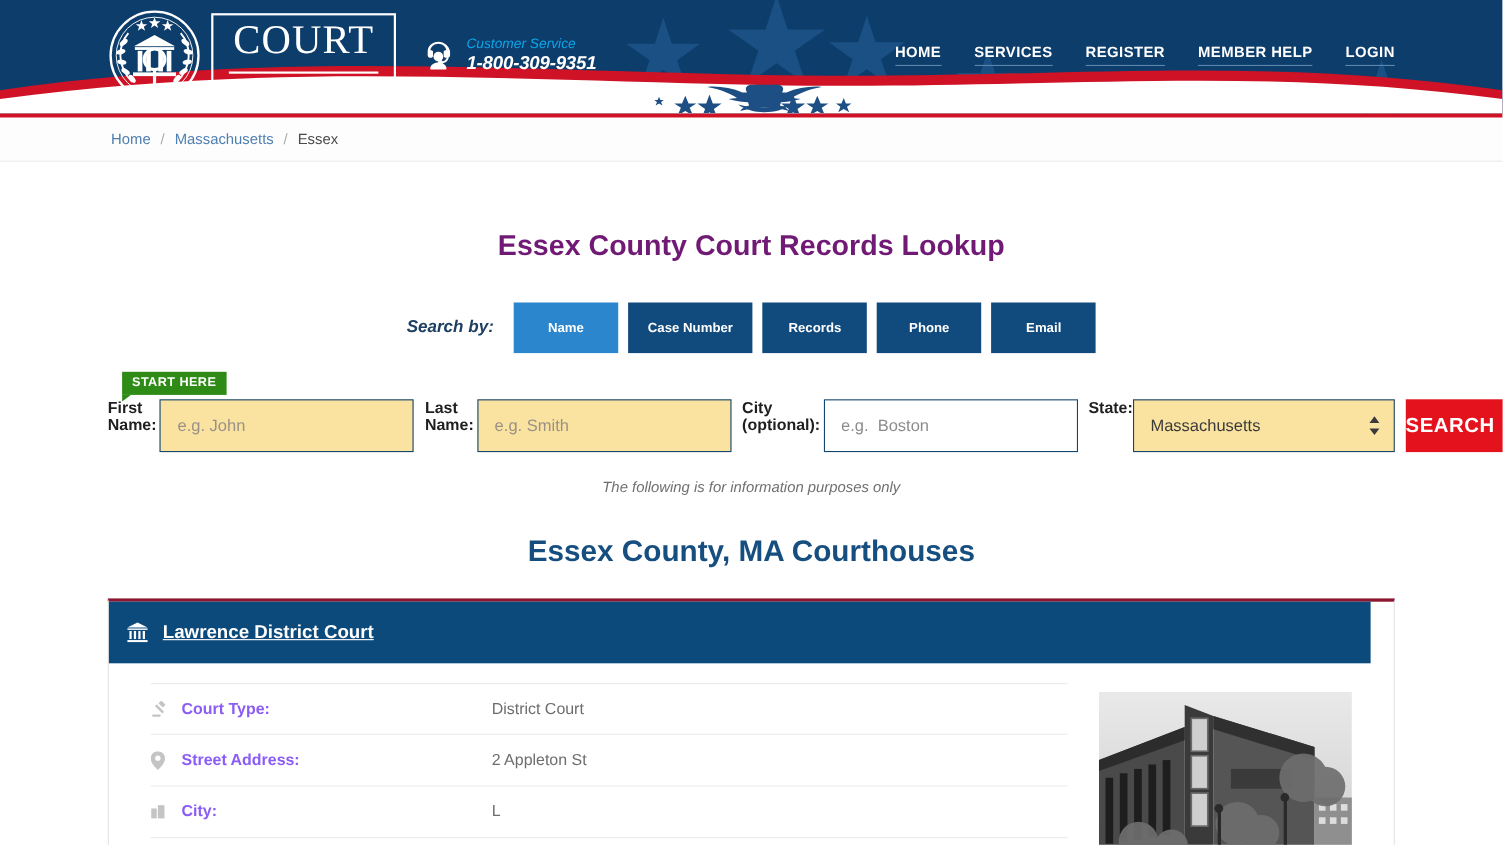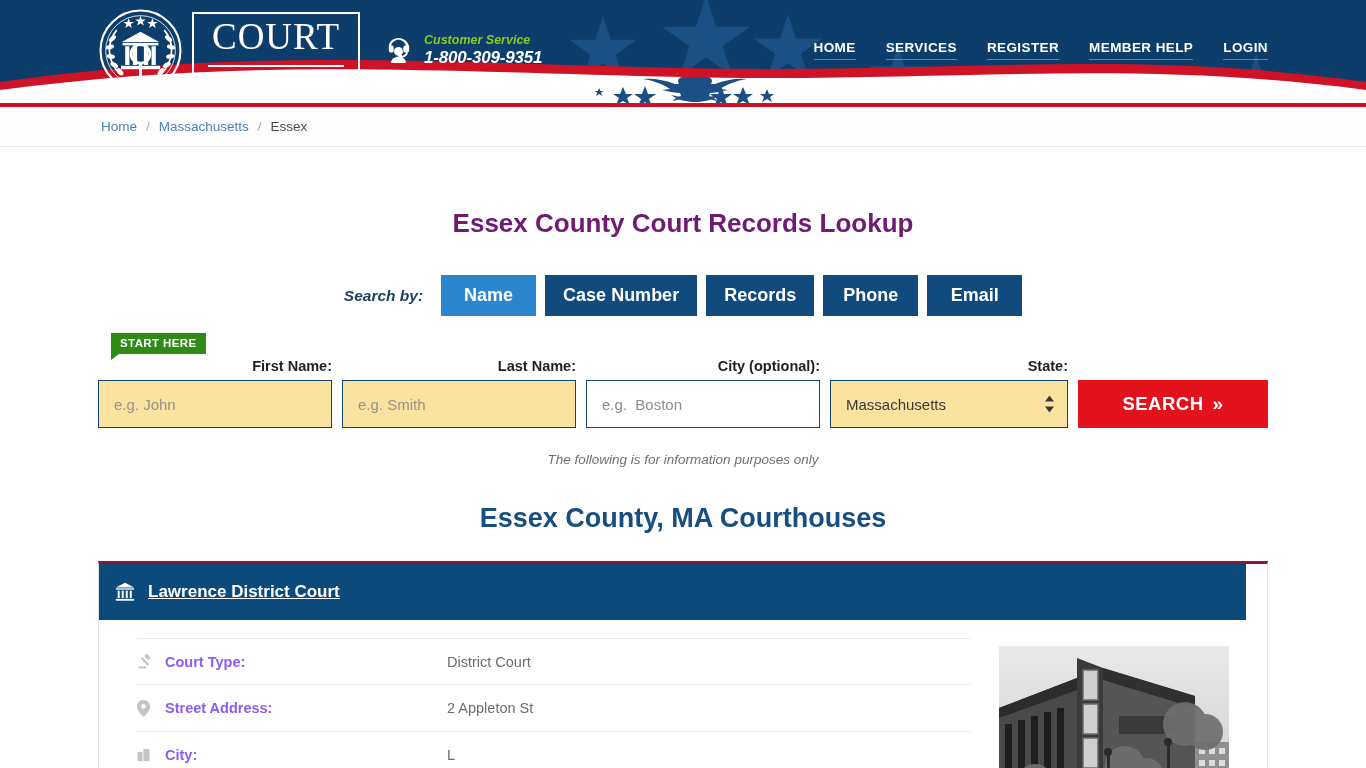--- a/index.html
+++ b/index.html
@@ -52,22 +52,22 @@
     font-size: 11px; color: #ffffff;
     letter-spacing: 5.5px; padding-top: 3px; padding-left: 5px;
   }
 
   .cs-wrap {
     position: absolute; left: 383px; top: 33px;
     display: flex; align-items: center; gap: 10px;
   }
   .cs-icon { width: 31px; height: 31px; }
   .cs-label {
-    font-size: 12.5px; font-style: italic; font-weight: bold;
-    color: #84cc16; line-height: 1.2;
+    font-size: 12.5px; font-style: italic; font-weight: normal;
+    color: #0ea5e9; line-height: 1.2;
   }
   .cs-phone {
     font-size: 17px; font-style: italic; font-weight: bold;
     color: #ffffff; line-height: 1.2; letter-spacing: -0.2px;
   }
 
   .nav {
     position: absolute; right: 98px; top: 40px;
     display: flex; gap: 30px;
   }
@@ -116,25 +116,25 @@
 
   .searchby-row {
     display: flex; align-items: center; justify-content: center;
     gap: 9px; margin-top: 36px;
   }
   .searchby-label {
     font-size: 15.5px; font-weight: bold; font-style: italic;
     color: #1d3f61; margin-right: 9px;
   }
   .tab {
-    min-width: 95px; height: 41px;
+    min-width: 95px; height: 46px;
     display: flex; align-items: center; justify-content: center;
     padding: 0 18px;
     background: #114a7d; color: #ffffff;
-    font-size: 18px; font-weight: bold;
+    font-size: 12px; font-weight: bold;
     cursor: pointer; user-select: none;
   }
   .tab.active { background: #2b86cd; }
 
   
   .form-zone { position: relative; margin-top: 17px; padding: 0 98px; }
 
   .start-badge {
     position: absolute; left: 111px; top: 0;
     background: #2e8b16; color: #ffffff;
@@ -145,21 +145,21 @@
     content: ""; position: absolute;
     left: 0; bottom: -6px;
     border-left: 8px solid #2e8b16;
     border-bottom: 6px solid transparent;
   }
 
   .form-row {
     display: flex; align-items: flex-end; gap: 10px;
     padding-top: 25px;
   }
-  .field { display: flex; flex-direction: column; align-items: flex-end; }
+  .field { display: flex; flex-direction: row; }
   .field-label {
     font-size: 14.5px; font-weight: bold; color: #1f1f1f;
     margin-bottom: 6px;
   }
   .field input, .field select {
     height: 48px;
     border: 1px solid #14476f;
     font-size: 15px;
     font-family: "Liberation Sans", sans-serif;
     padding: 0 15px;

